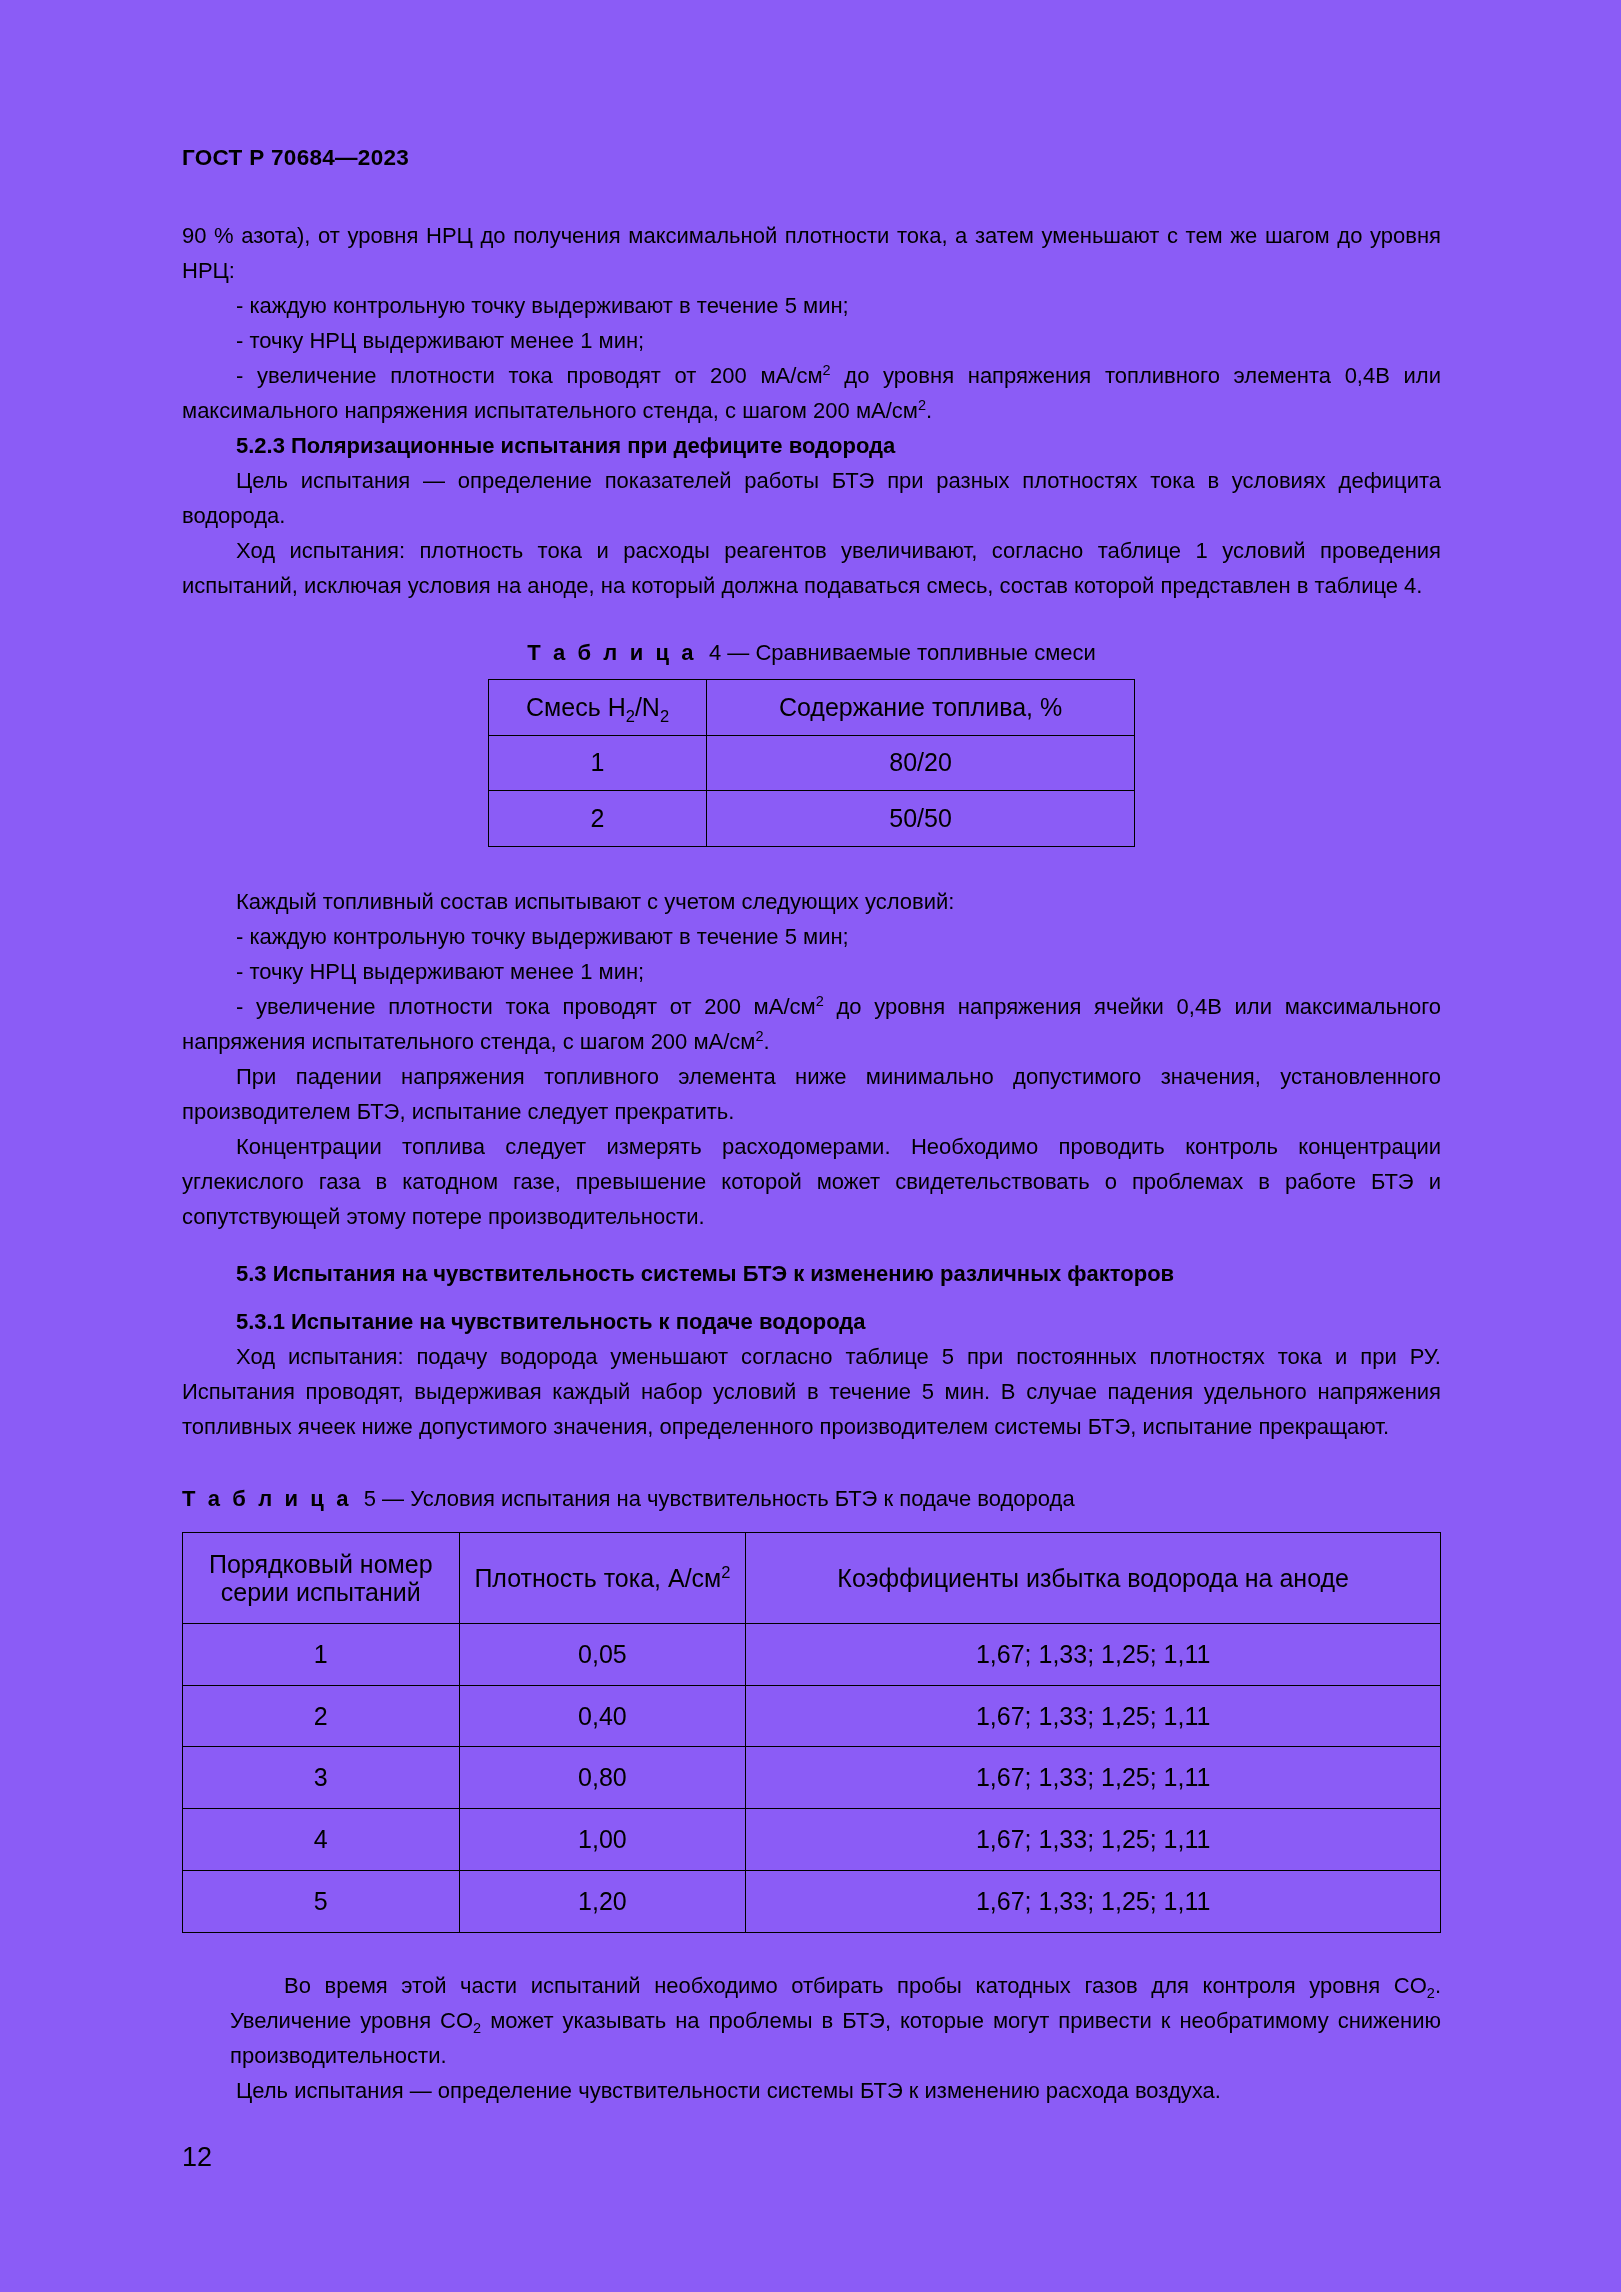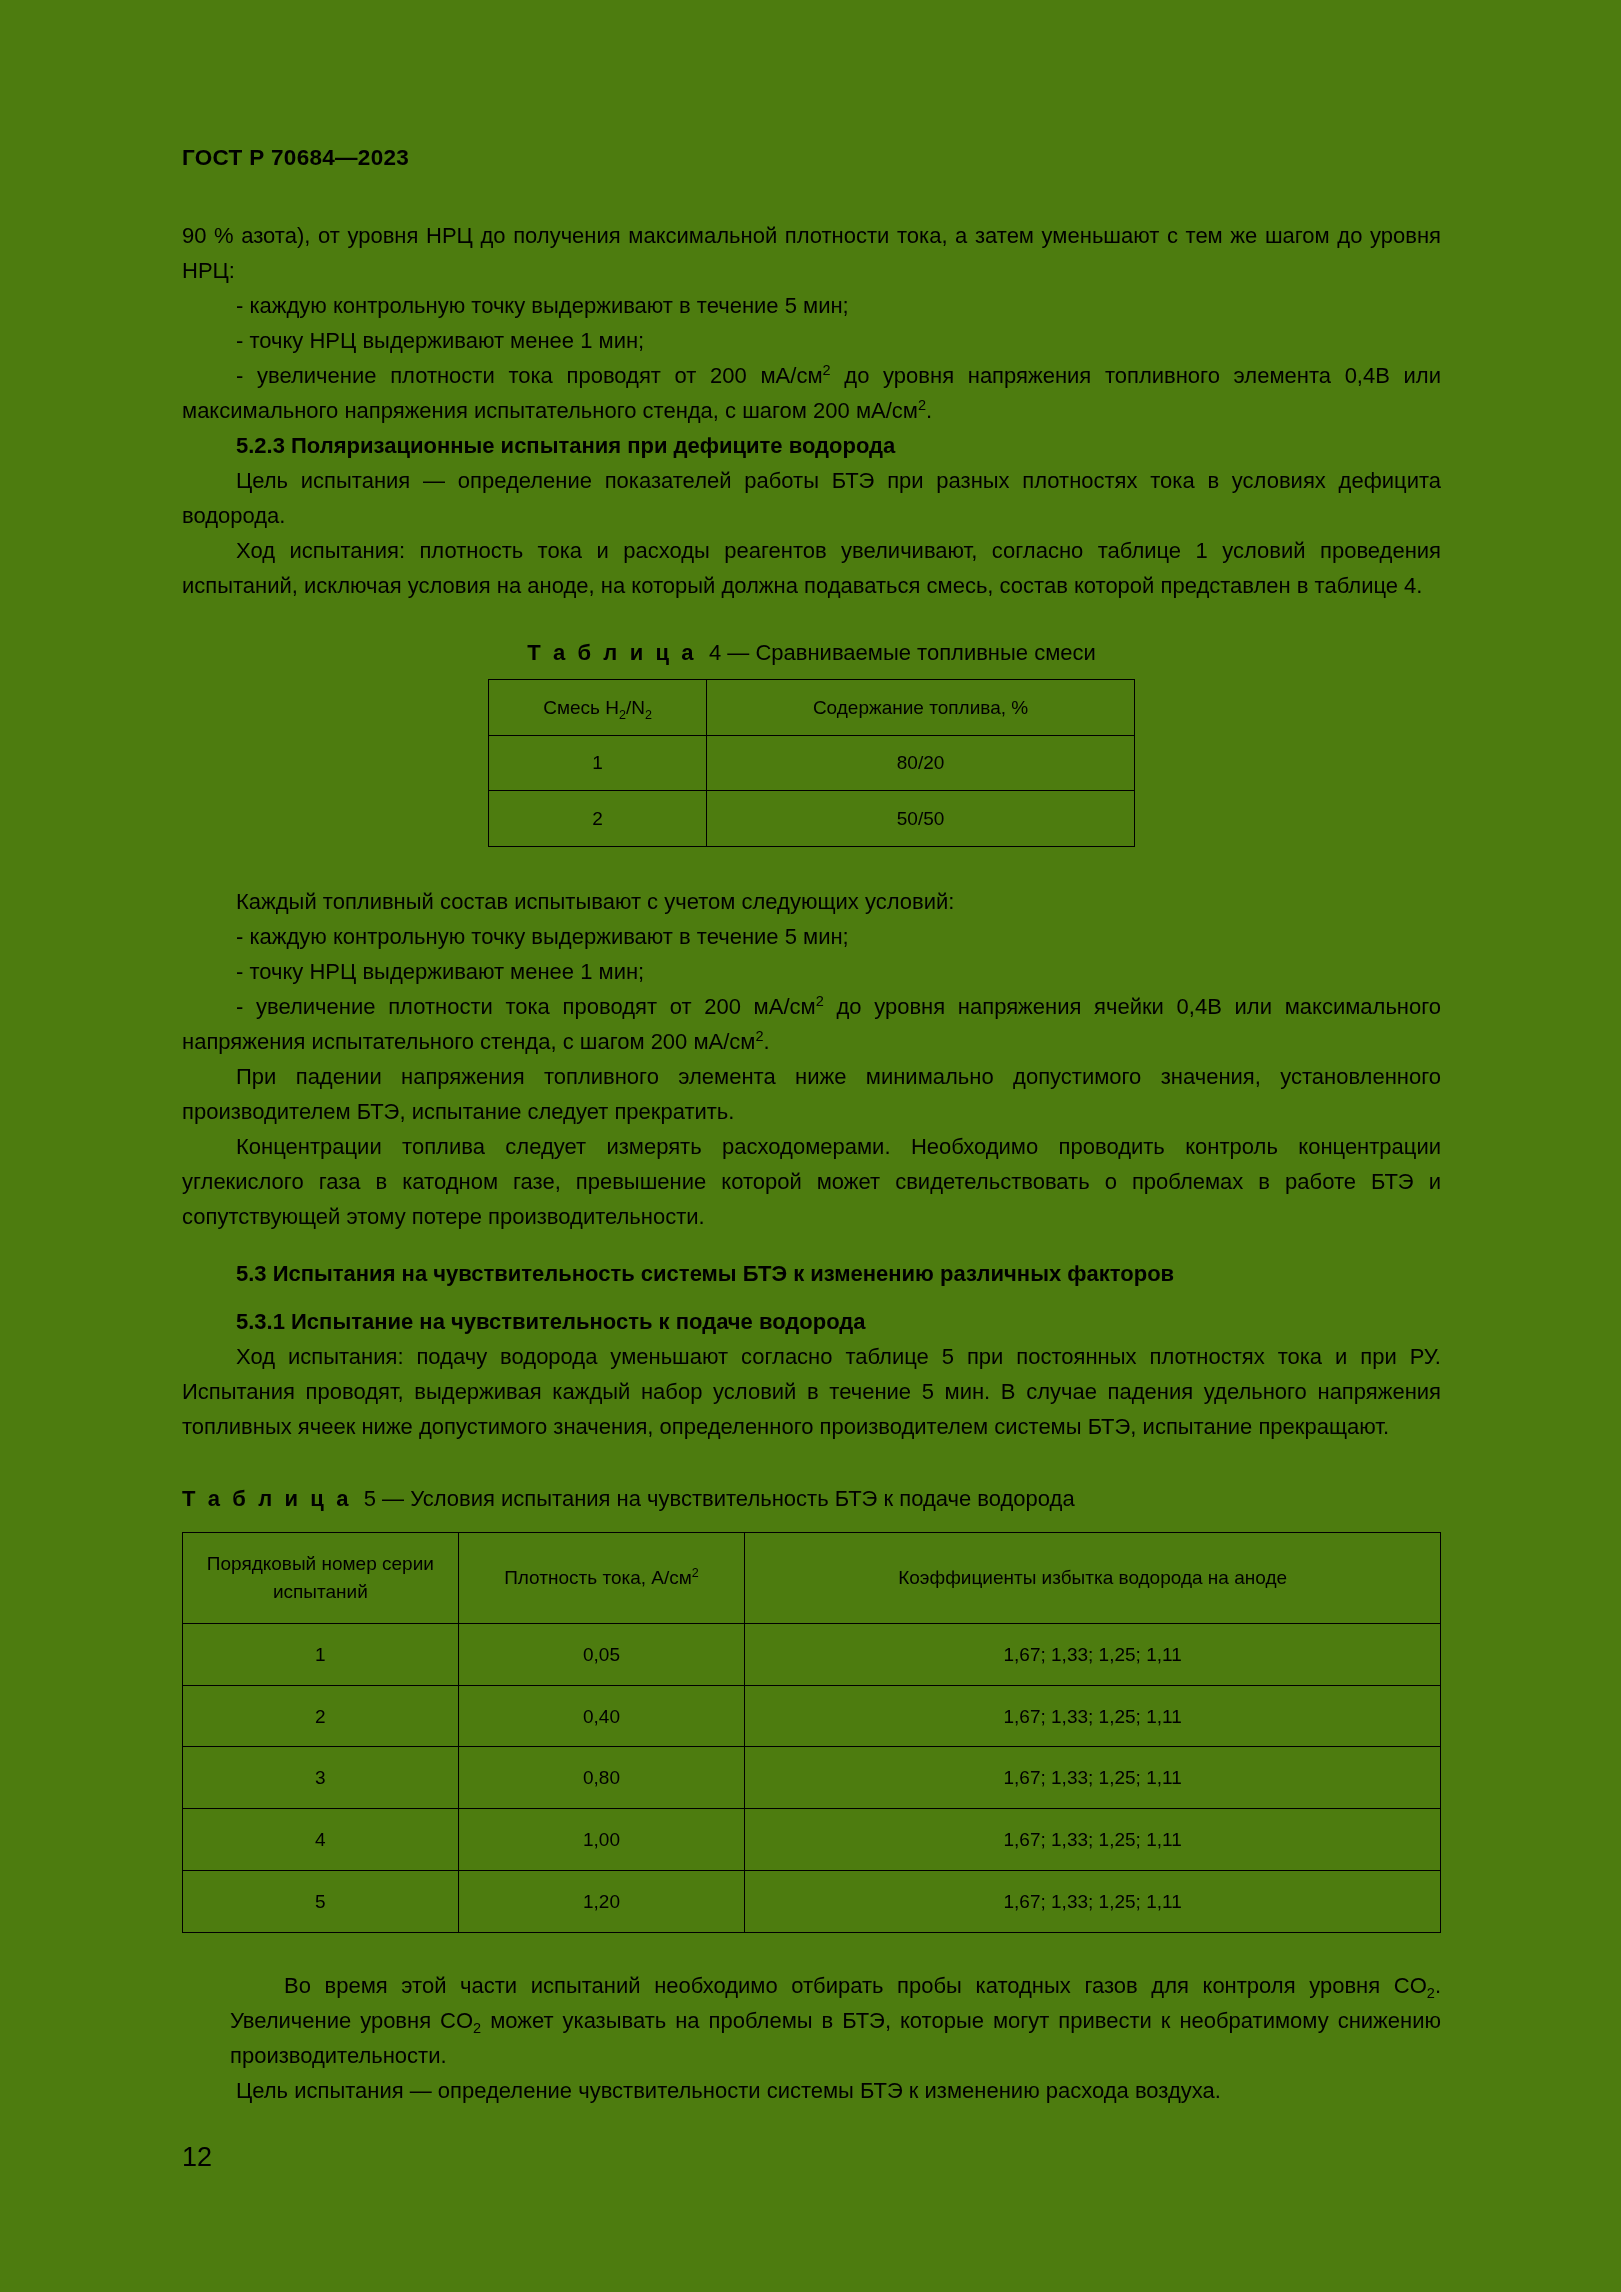--- a/index.html
+++ b/index.html
@@ -8,21 +8,21 @@
     background: #ffffff;
   }
   body {
     font-family: "Liberation Sans", sans-serif;
     color: #000000;
   }
   .page {
     position: relative;
     width: 1621px;
     height: 2293px;
-    background: #4d7c0f;
+    background: #8b5cf6;
     box-sizing: border-box;
     padding: 0;
     overflow: hidden;
   }
   .header {
     position: absolute;
     left: 182px;
     top: 145px;
     font-size: 22.5px;
     font-weight: bold;
@@ -69,21 +69,21 @@
     letter-spacing: 3.1px;
     font-weight: bold;
   }
   .t4-caption {
     text-align: center;
     margin-top: 32px;
     margin-bottom: 8.8px;
   }
   table {
     border-collapse: collapse;
-    font-size: 19px;
+    font-size: 25px;
   }
   table td, table th {
     border: 1.6px solid #000;
     font-weight: normal;
     text-align: center;
     vertical-align: middle;
     padding: 6.9px 5.9px;
   }
   .t4 {
     width: 647px;

